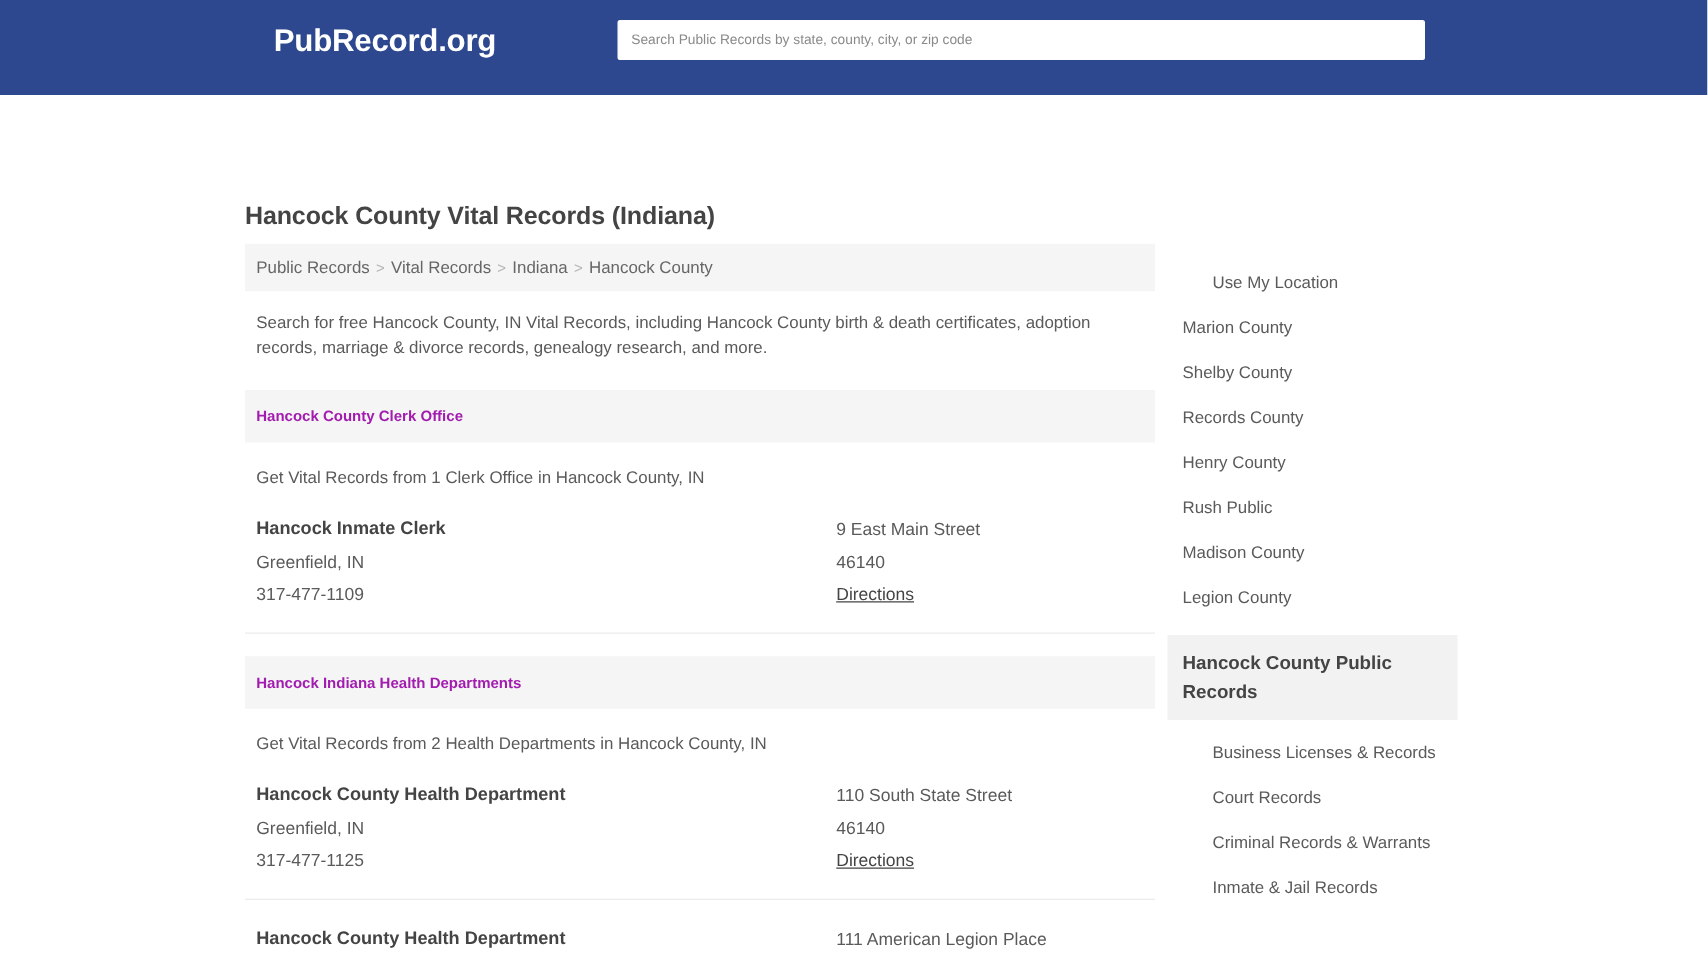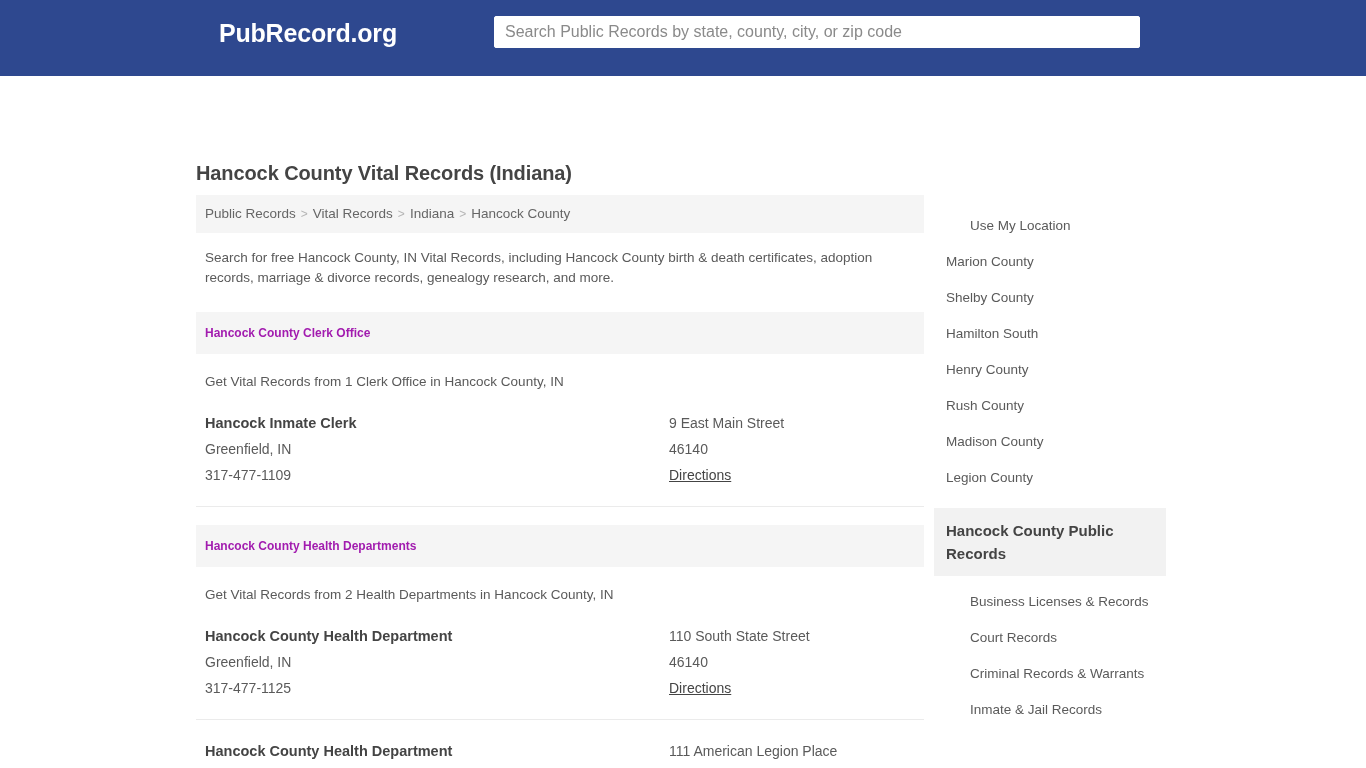--- a/index.html
+++ b/index.html
@@ -41,21 +41,21 @@
     width: 646px;
     height: 32px;
   }
   .search-input {
     width: 100%;
     height: 32px;
     border: 1px solid #ffffff;
     border-radius: 2px;
     background: #ffffff;
     font-family: "Liberation Sans", sans-serif;
-    font-size: 16px;
+    font-size: 11px;
     color: #333333;
     padding: 0 10px;
     outline: none;
   }
   .search-input::placeholder { color: #8a8a8a; }
 
   
   .page {
     position: relative;
     width: 1366px;
@@ -224,21 +224,21 @@
               <div class="listing-line">317-477-1109</div>
             </div>
             <div class="listing-col-right">
               <div class="listing-addr">9 East Main Street</div>
               <div class="listing-addr">46140</div>
               <div><span class="directions-link">Directions</span></div>
             </div>
           </div>
         </div>
         <div>
-          <div class="section-header">Hancock County Health Departments</div>
+          <div class="section-header">Hancock Indiana Health Departments</div>
           <div class="section-sub">Get Vital Records from 2 Health Departments in Hancock County, IN</div>
           <div class="listing">
             <div class="listing-col-left">
               <div class="listing-name">Hancock County Health Department</div>
               <div class="listing-line">Greenfield, IN</div>
               <div class="listing-line">317-477-1125</div>
             </div>
             <div class="listing-col-right">
               <div class="listing-addr">110 South State Street</div>
               <div class="listing-addr">46140</div>
@@ -260,23 +260,23 @@
 
   </div>
 
   <div class="sidebar">
 
     <div class="side-panel">
       <ul class="side-list" id="near-list">
           <li class="indented">Use My Location</li>
           <li>Marion County</li>
           <li>Shelby County</li>
-          <li>Hamilton South</li>
+          <li>Records County</li>
           <li>Henry County</li>
-          <li>Rush County</li>
+          <li>Rush Public</li>
           <li>Madison County</li>
           <li>Legion County</li>
         </ul>
     </div>
 
     <div class="side-panel">
       <div class="side-header">Hancock County Public Records</div>
       <ul class="side-list records" id="records-list">
           <li>Business Licenses &amp; Records</li>
           <li>Court Records</li>

